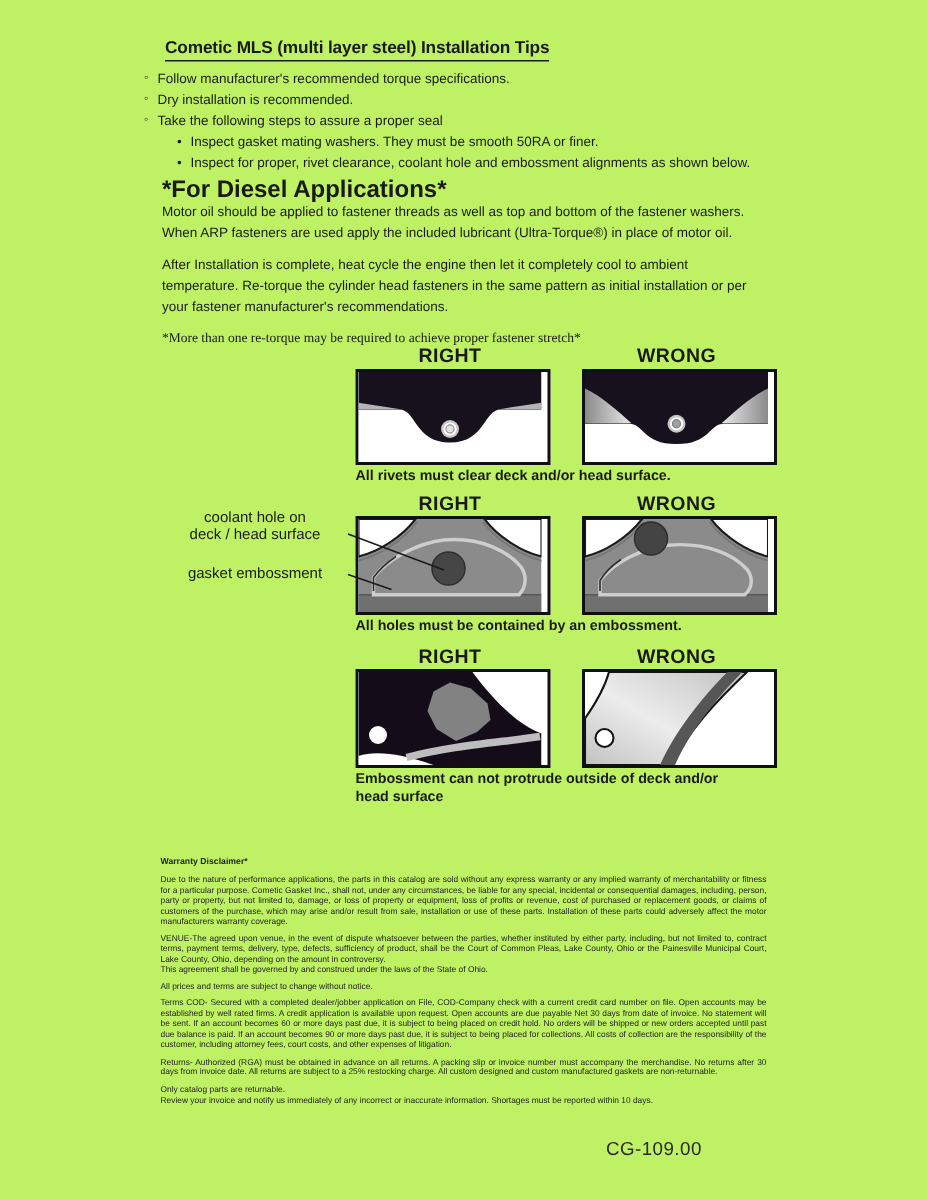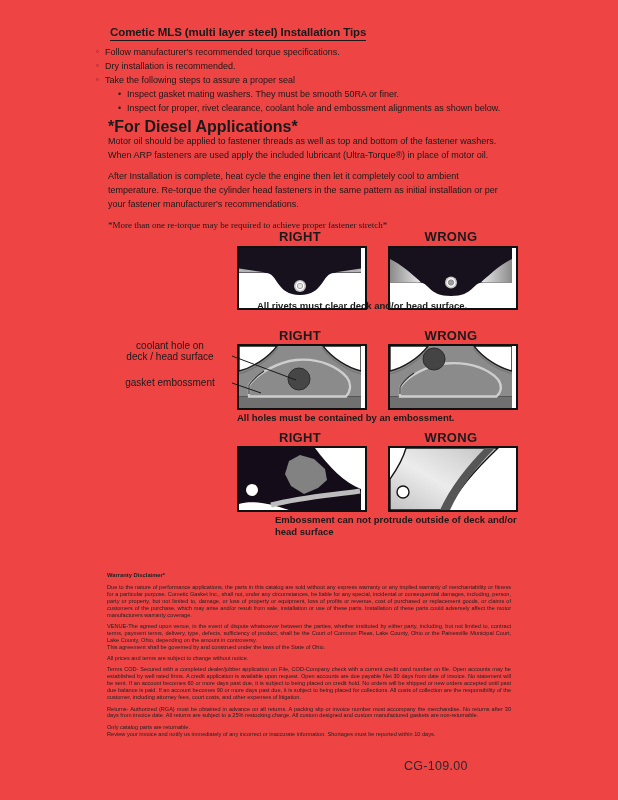--- a/index.html
+++ b/index.html
@@ -1,17 +1,17 @@
 <!DOCTYPE html>
 <html><head>
 <meta charset="utf-8">
 <style>
   html,body{margin:0;padding:0;background:#ffffff;}
   .page{
-    position:relative;width:618px;height:800px;background:#ef4444;overflow:hidden;
+    position:relative;width:618px;height:800px;background:#bef264;overflow:hidden;
     font-family:"Liberation Sans","DejaVu Sans",sans-serif;color:#1a1a1a;
   }
   .abs{position:absolute;}
   
   .title{
     left:110px;top:26px;font-size:11.5px;font-weight:700;letter-spacing:-0.1px;
     border-bottom:1.4px solid #1a1a1a;padding-bottom:2px;white-space:nowrap;
   }
   
   .bullets{left:96px;top:45px;font-size:9px;line-height:14px;}
@@ -108,21 +108,21 @@
       <path d="M0,0 H122 V34.5 H93 C82,34.5 84,48 61,48 C38,48 40,34.5 29,34.5 H0 Z" fill="#17101d"></path>
       <path d="M0,11 C11,16 23,27 31,34.2 L0,34.2 Z" fill="url(#r1g1)"></path>
       <path d="M122,11 C111,16 99,27 91,34.2 L122,34.2 Z" fill="url(#r1g2)"></path>
       <g>
         <circle cx="61" cy="34.5" r="6" fill="#c6c6c6"></circle>
         <circle cx="61" cy="34.5" r="4.4" fill="#ffffff"></circle>
         <circle cx="61" cy="34.5" r="2.7" fill="#a0a0a0" stroke="#7d7d7d" stroke-width="0.8"></circle>
       </g>
     </svg>
   </div>
-  <div class="abs fig-caption col-left" style="top:300px;width:280px;margin-left:20px;">All rivets must clear deck and/or head surface.</div>
+  <div class="abs fig-caption col-left" style="top:312px;width:280px;">All rivets must clear deck and/or head surface.</div>
 
   <div class="abs fig-label col-left" style="top:328px;">RIGHT</div>
   <div class="abs fig-label col-right" style="top:328px;">WRONG</div>
 
   <div class="abs callout" style="top:340px;">
     <div>coolant hole on</div>
     <div>deck / head surface</div>
   </div>
   <div class="abs callout" style="top:377px;">gasket embossment</div>
 
@@ -177,21 +177,21 @@
           <stop offset="0.75" stop-color="#d6d6d6"></stop>
           <stop offset="1" stop-color="#c0c0c0"></stop>
         </linearGradient>
       </defs>
       <rect x="0" y="0" width="122" height="62" fill="#ffffff"></rect>
       <path d="M16,0 H108 C88,19 68,40 58,62 H0 V31 C7,21 13,11 16,0 Z" fill="url(#r3grad)" stroke="#141414" stroke-width="1.4"></path>
       <path d="M95,0 C77,18 60,40 50,62 L60,62 C70,40 87,18 105,0 Z" fill="#565656"></path>
       <circle cx="13" cy="44" r="6" fill="#ffffff" stroke="#141414" stroke-width="1.4"></circle>
     </svg>
   </div>
-  <div class="abs fig-caption col-left" style="top:514px;width:265px;margin-left:38px;">Embossment can not protrude outside of deck and/or head surface</div>
+  <div class="abs fig-caption col-left" style="top:514px;width:265px;">Embossment can not protrude outside of deck and/or head surface</div>
 
   <svg class="abs leader-overlay" width="618" height="800" viewBox="0 0 618 800">
     <line x1="232" y1="356" x2="296" y2="380" stroke="#1a1a1a" stroke-width="1"></line>
     <line x1="232" y1="383" x2="261" y2="393" stroke="#1a1a1a" stroke-width="1"></line>
   </svg>
 
   <div class="abs warranty">
     <div class="wd-h">Warranty Disclaimer*</div>
     <p>Due to the nature of performance applications, the parts in this catalog are sold without any express warranty or any implied warranty of merchantability or fitness for a particular purpose.  Cometic Gasket Inc., shall not, under any circumstances, be liable for any special, incidental or consequential damages, including, person, party or property, but not limited to, damage, or loss of property or equipment, loss of profits or revenue, cost of purchased or replacement goods, or claims of customers of the purchase, which may arise and/or result from sale, installation or use of these parts.  Installation of these parts could adversely affect the motor manufacturers warranty coverage.</p>
     <p class="tight">VENUE-The agreed upon venue, in the event of dispute whatsoever between the parties, whether instituted by either party, including, but not limited to, contract terms, payment terms, delivery, type, defects, sufficiency of product, shall be the Court of Common Pleas, Lake County, Ohio or the Painesville Municipal Court, Lake County, Ohio, depending on the amount in controversy.</p>

